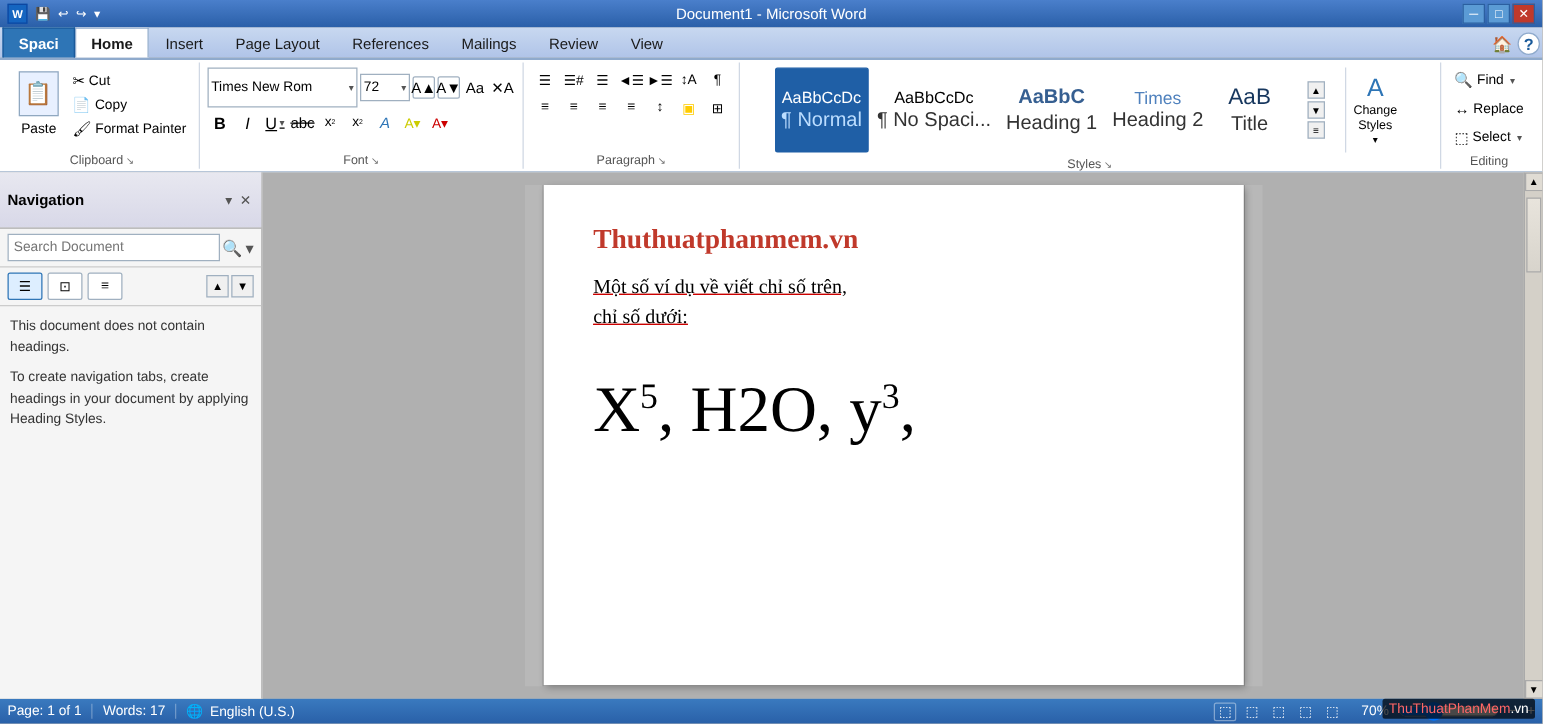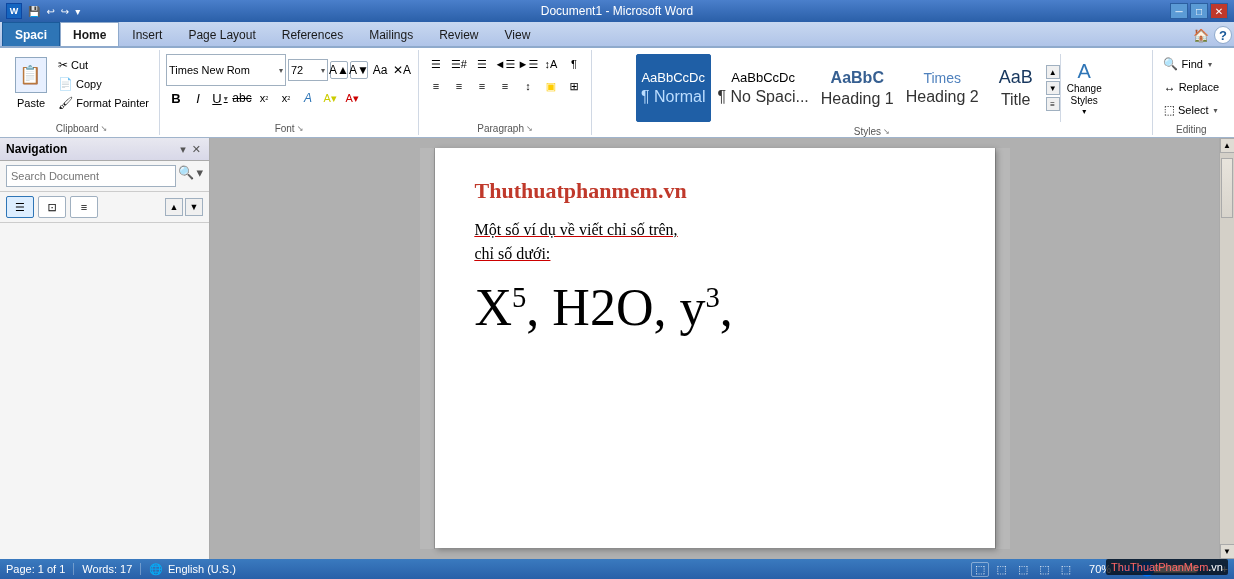--- a/index.html
+++ b/index.html
@@ -286,34 +286,35 @@
     .nav-pane {
       width: 210px;
       background: #f5f5f5;
       border-right: 1px solid #aaa;
       display: flex;
       flex-direction: column;
       min-height: 0;
     }
     .nav-header {
       background: linear-gradient(to bottom, #e8e8f0, #d8d8e8);
-      padding: 4px 6px;
+      padding: 15px 6px;
       display: flex;
       align-items: center;
       justify-content: space-between;
       border-bottom: 1px solid #aaa;
       gap: 44px;
     }
     .nav-title { font-size: 12px; font-weight: 600; }
     .nav-controls { display: flex; gap: 2px; }
     .nav-ctrl-btn { font-size: 11px; cursor: pointer; color: #555; padding: 0 2px; }
     .nav-search {
       padding: 4px 6px;
       border-bottom: 1px solid #ccc;
       display: flex;
+      align-items: center;
       gap: 2px;
     }
     .nav-search-input {
       flex: 1;
       height: 22px;
       border: 1px solid #a0b0c0;
       background: white;
       padding: 0 4px;
       font-size: 11px;
       outline: none;
@@ -421,21 +422,21 @@
       font-family: 'Times New Roman', serif;
       font-weight: bold;
       margin-bottom: 14px;
     }
 
     .page-subtitle {
       font-family: 'Times New Roman', serif;
       font-size: 16px;
       text-decoration: underline;
       text-decoration-color: #c0392b;
-      margin-bottom: 11px;
+      margin-bottom: 32px;
       line-height: 1.5;
     }
 
     .page-math {
       font-family: 'Times New Roman', serif;
       font-size: 52px;
       margin-bottom: 18px;
       line-height: 1.2;
     }
 
@@ -594,21 +595,21 @@
         <div class="para-btn">⊞</div>
       </div>
     </div>
     <div class="ribbon-group-label">
       <span>Paragraph</span>
       <span class="group-expand">↘</span>
     </div>
   </div>
 
   <div class="ribbon-group" style="flex: 1; min-width: 0;">
-    <div class="ribbon-group-content" style="align-items: stretch; gap: 0;">
+    <div class="ribbon-group-content" style="align-items: stretch; gap: 16px;">
       <div class="styles-container">
 
         <div class="style-item active" style="background:#1f5fa6; border-color:#1f5fa6; color:white; min-width:72px;">
           <div class="style-preview" style="color:white; font-size:13px;">AaBbCcDc</div>
           <div class="style-label" style="color:#bbddff;">¶ Normal</div>
         </div>
 
         <div class="style-item" style="min-width:72px;">
           <div class="style-preview" style="font-size:13px;">AaBbCcDc</div>
           <div class="style-label">¶ No Spaci...</div>
@@ -687,20 +688,24 @@
       <span class="nav-search-btn">▾</span>
     </div>
     <div class="nav-view-btns">
       <div class="nav-view-btn active" title="Headings">☰</div>
       <div class="nav-view-btn" title="Pages">⊡</div>
       <div class="nav-view-btn" title="Results">≡</div>
       <div class="nav-nav-btns">
         <div class="nav-arrow-btn">▲</div>
         <div class="nav-arrow-btn">▼</div>
       </div>
+    </div>
+    <div class="nav-content">
+      <p>This document does not contain headings.</p>
+      <p>To create navigation tabs, create headings in your document by applying Heading Styles.</p>
     </div>
   </div>
 
   <div class="doc-area">
 
     <div style="width:15px; height:100%; background:#b8b8b8; border-right:1px solid #999;"></div>
 
     <div class="page">
       <div class="page-site-title">Thuthuatphanmem.vn</div>
 

